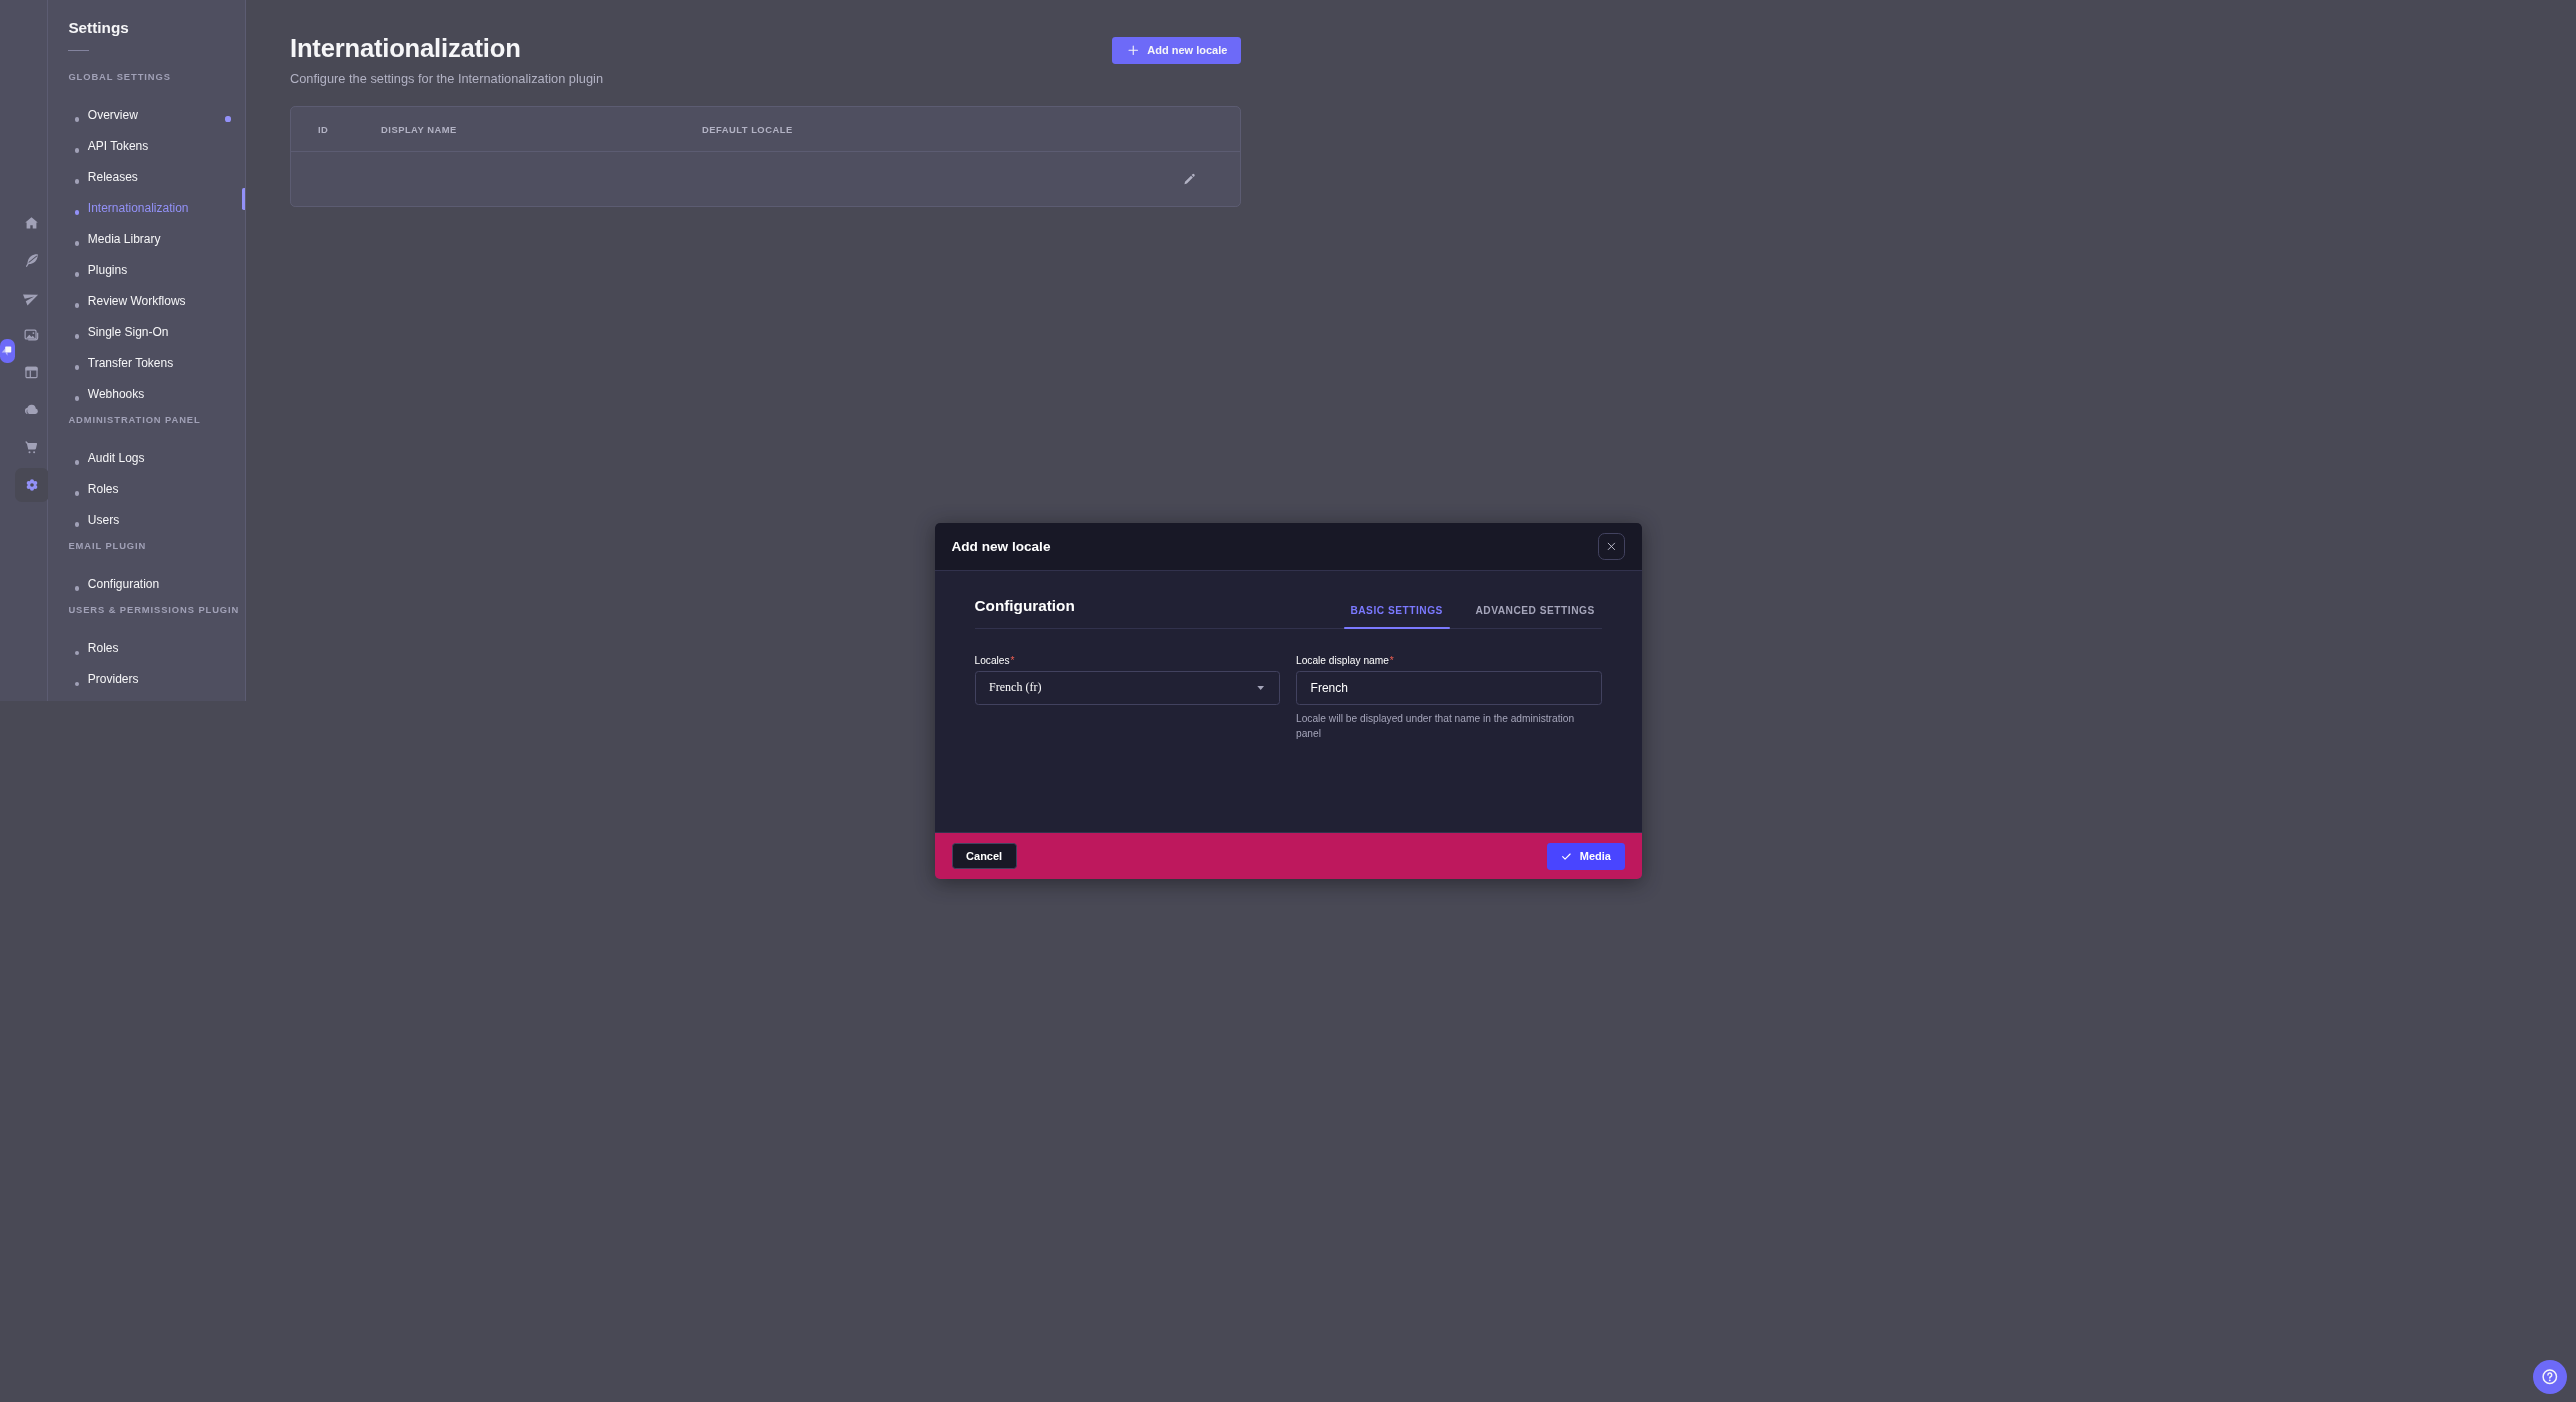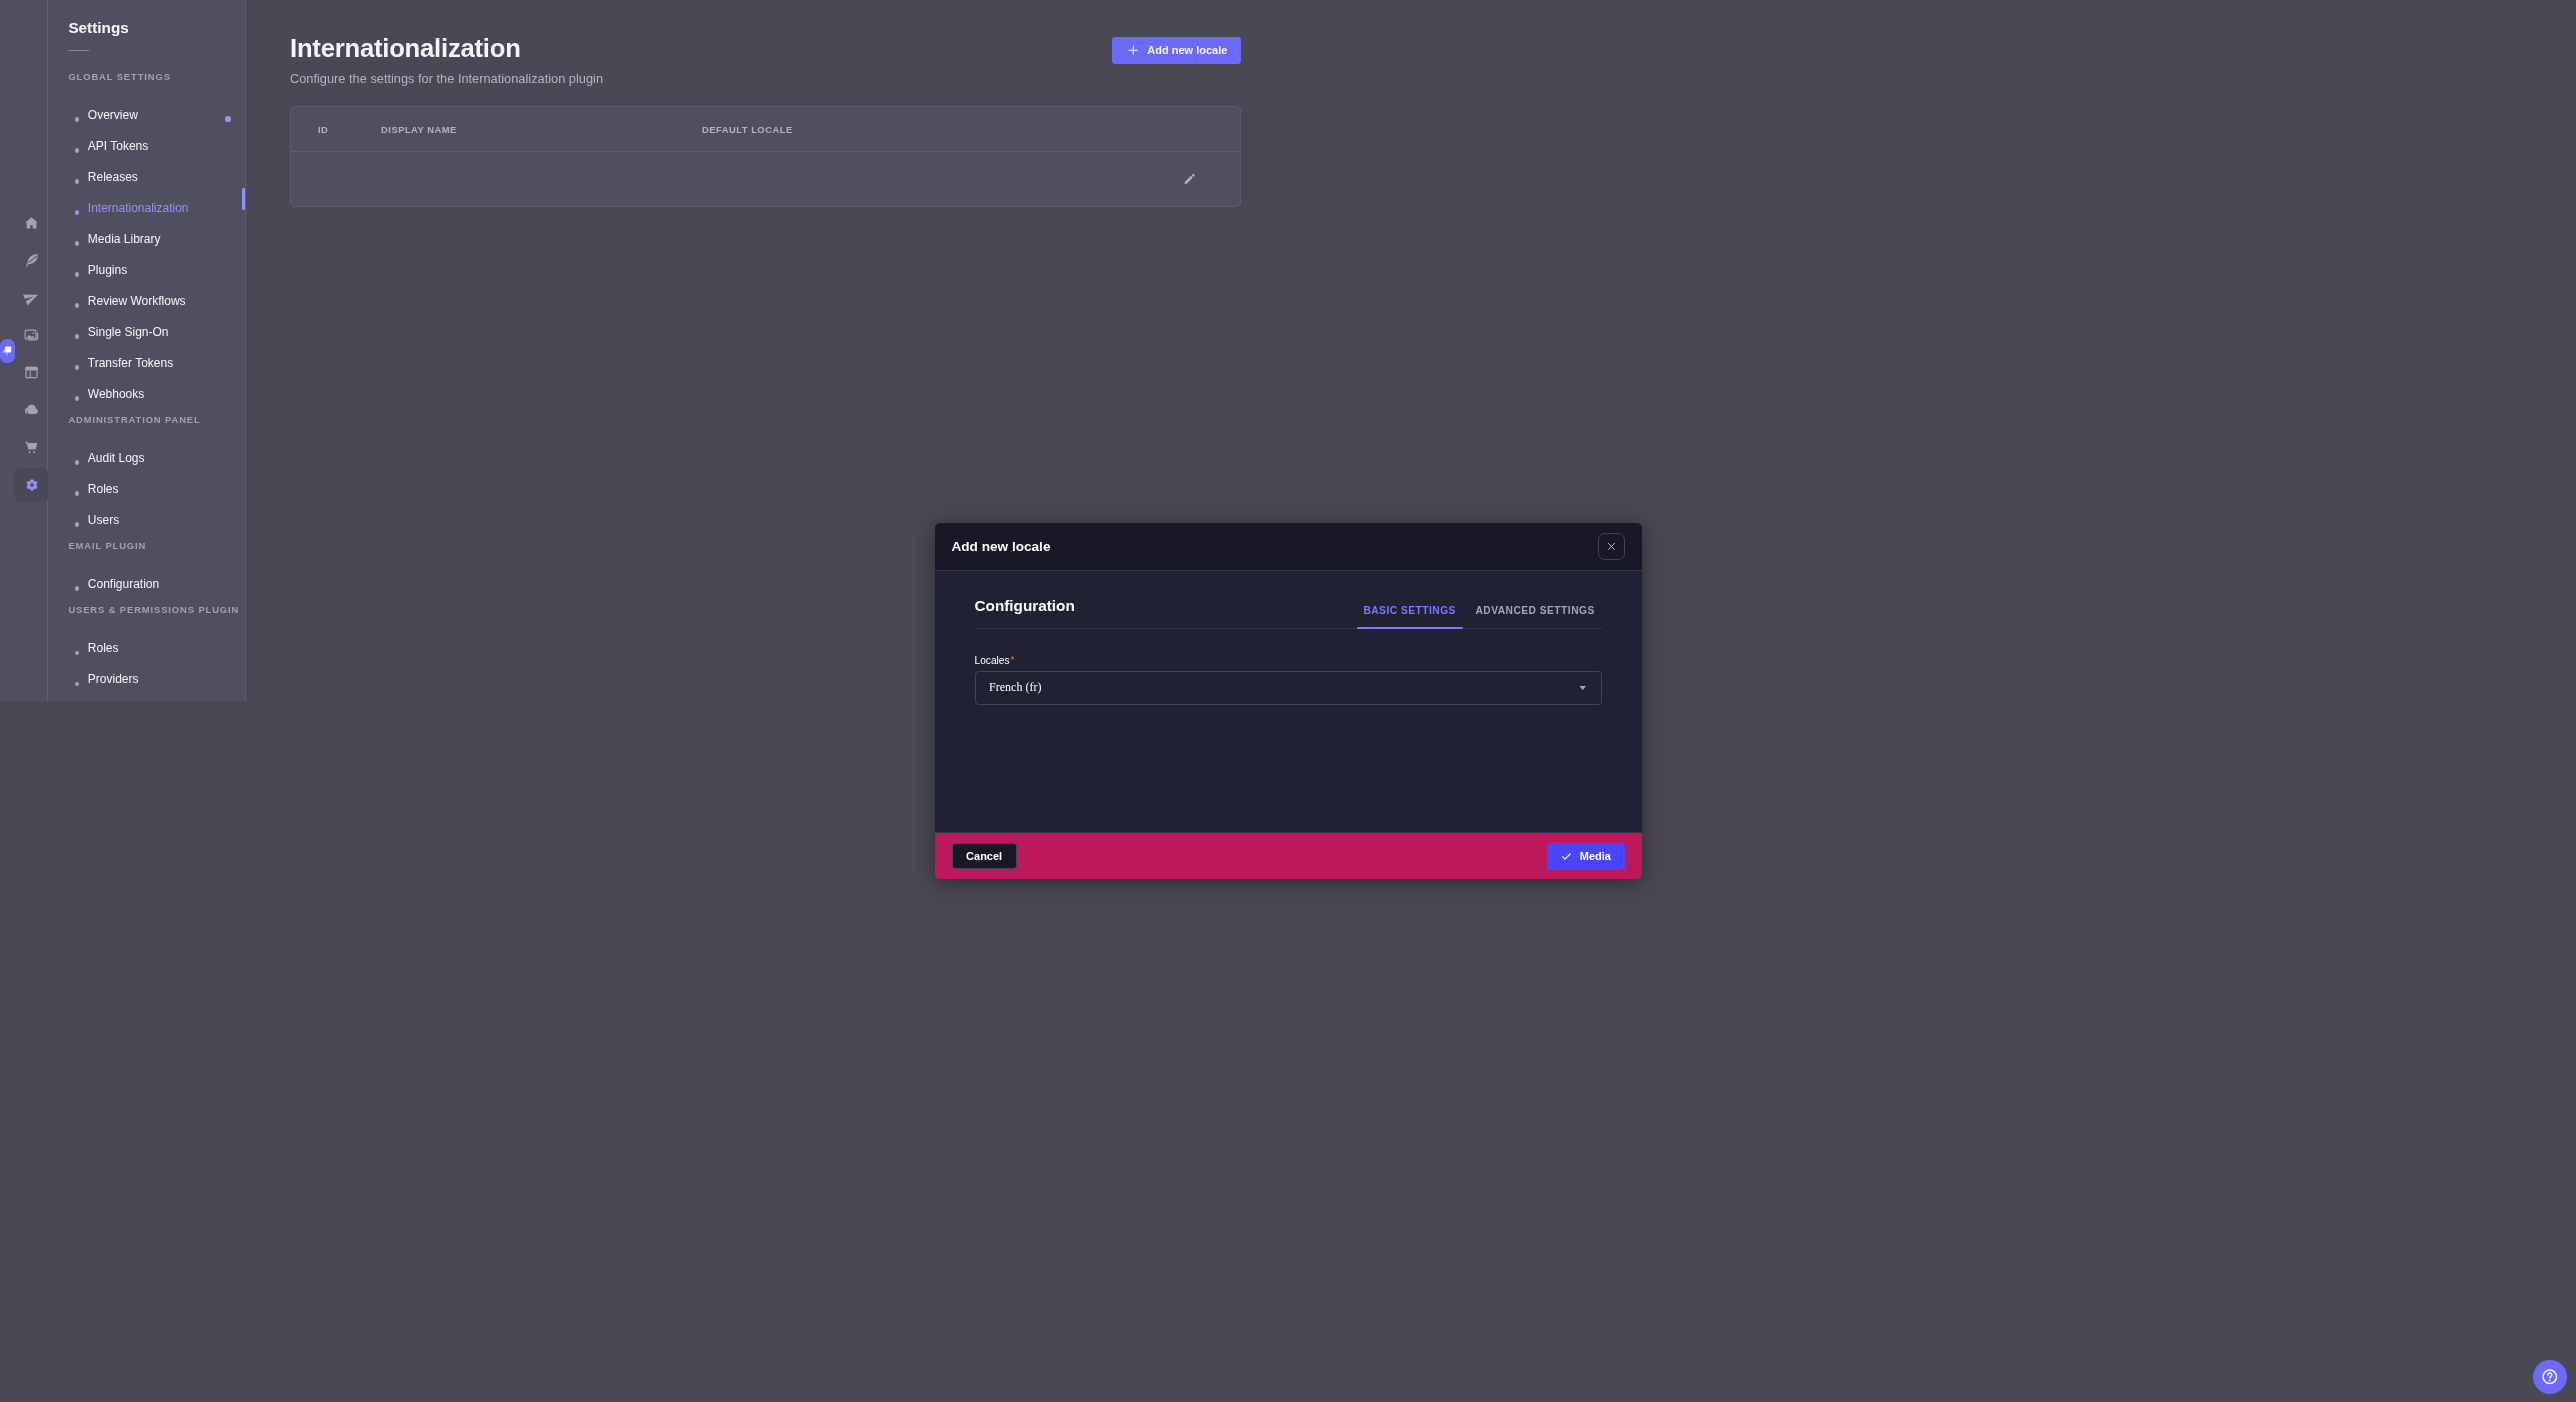--- a/index.html
+++ b/index.html
@@ -71,21 +71,21 @@
   .modal-header { height:48px; background:#181826; border-bottom:0.9px solid #32324D; flex-shrink:0;
                   display:flex; align-items:center; justify-content:space-between; padding:0 17px; }
   .modal-title { color:#FFFFFF; font-size:13.6px; font-weight:bold; }
   .modal-close { width:27px; height:26.4px; background:transparent; border:0.9px solid #42425F;
                  border-radius:6.8px; color:#C7C7D6; display:flex; align-items:center;
                  justify-content:center; cursor:pointer; }
   .modal-body { flex:1; background:#212134; padding:25.6px 40px 0; }
   .config-row { display:flex; justify-content:space-between; align-items:flex-end;
                 border-bottom:0.9px solid #32324D; }
   .config-title { color:#FFFFFF; font-size:15.3px; font-weight:bold; padding-bottom:13.6px; }
-  .tabs { display:flex; gap:6px; }
+  .tabs { display:flex; gap:19px; }
   .tab { background:none; border:none; font-family:inherit; color:#A5A5BA; font-size:10.2px;
          font-weight:bold; letter-spacing:0.5px; padding:0 6.8px 12px; cursor:pointer; position:relative; }
   .tab.active { color:#7B79FF; }
   .tab.active::after { content:""; position:absolute; left:0; right:0; bottom:-0.9px; height:1.7px;
                        background:#7B79FF; border-radius:0.9px; }
   .form-grid { display:flex; gap:16px; margin-top:25.6px; }
   .form-col { flex:1; }
   .field-label { color:#FFFFFF; font-size:10.2px; font-weight:normal; margin-bottom:5px; }
   .req { color:#EE5E52; margin-left:0.9px; }
   .select, .text-input { width:100%; height:34px; background:#212134; border:0.9px solid #42425F;
@@ -362,20 +362,27 @@
             <div class="select">
               <span>French (fr)</span>
               <span class="icon caret">
                 <svg viewBox="0 0 14 14" width="9.4" height="9.4">
                   <path fill="currentColor" d="M2 4.5h10L7 10.5z"></path>
                 </svg>
               </span>
             </div>
           </div>
 
+          <div class="form-col">
+            <div class="field-label">
+              <span>Locale display name</span><span class="req">*</span>
+            </div>
+            <input class="text-input" type="text" value="French" style="">
+            <div class="hint">Locale will be displayed under that name in the administration panel</div>
+          </div>
         </div>
       </div>
 
       <div class="modal-footer">
         <button class="btn btn-tertiary">Cancel</button>
         <button class="btn btn-primary">
           <span class="icon">
             <svg viewBox="0 0 24 24" width="12.8" height="12.8">
               <path d="m5 12.5 4.5 4.5L19 7.5" fill="none" stroke="currentColor" stroke-width="2.2" stroke-linecap="round" stroke-linejoin="round"></path>
             </svg>

